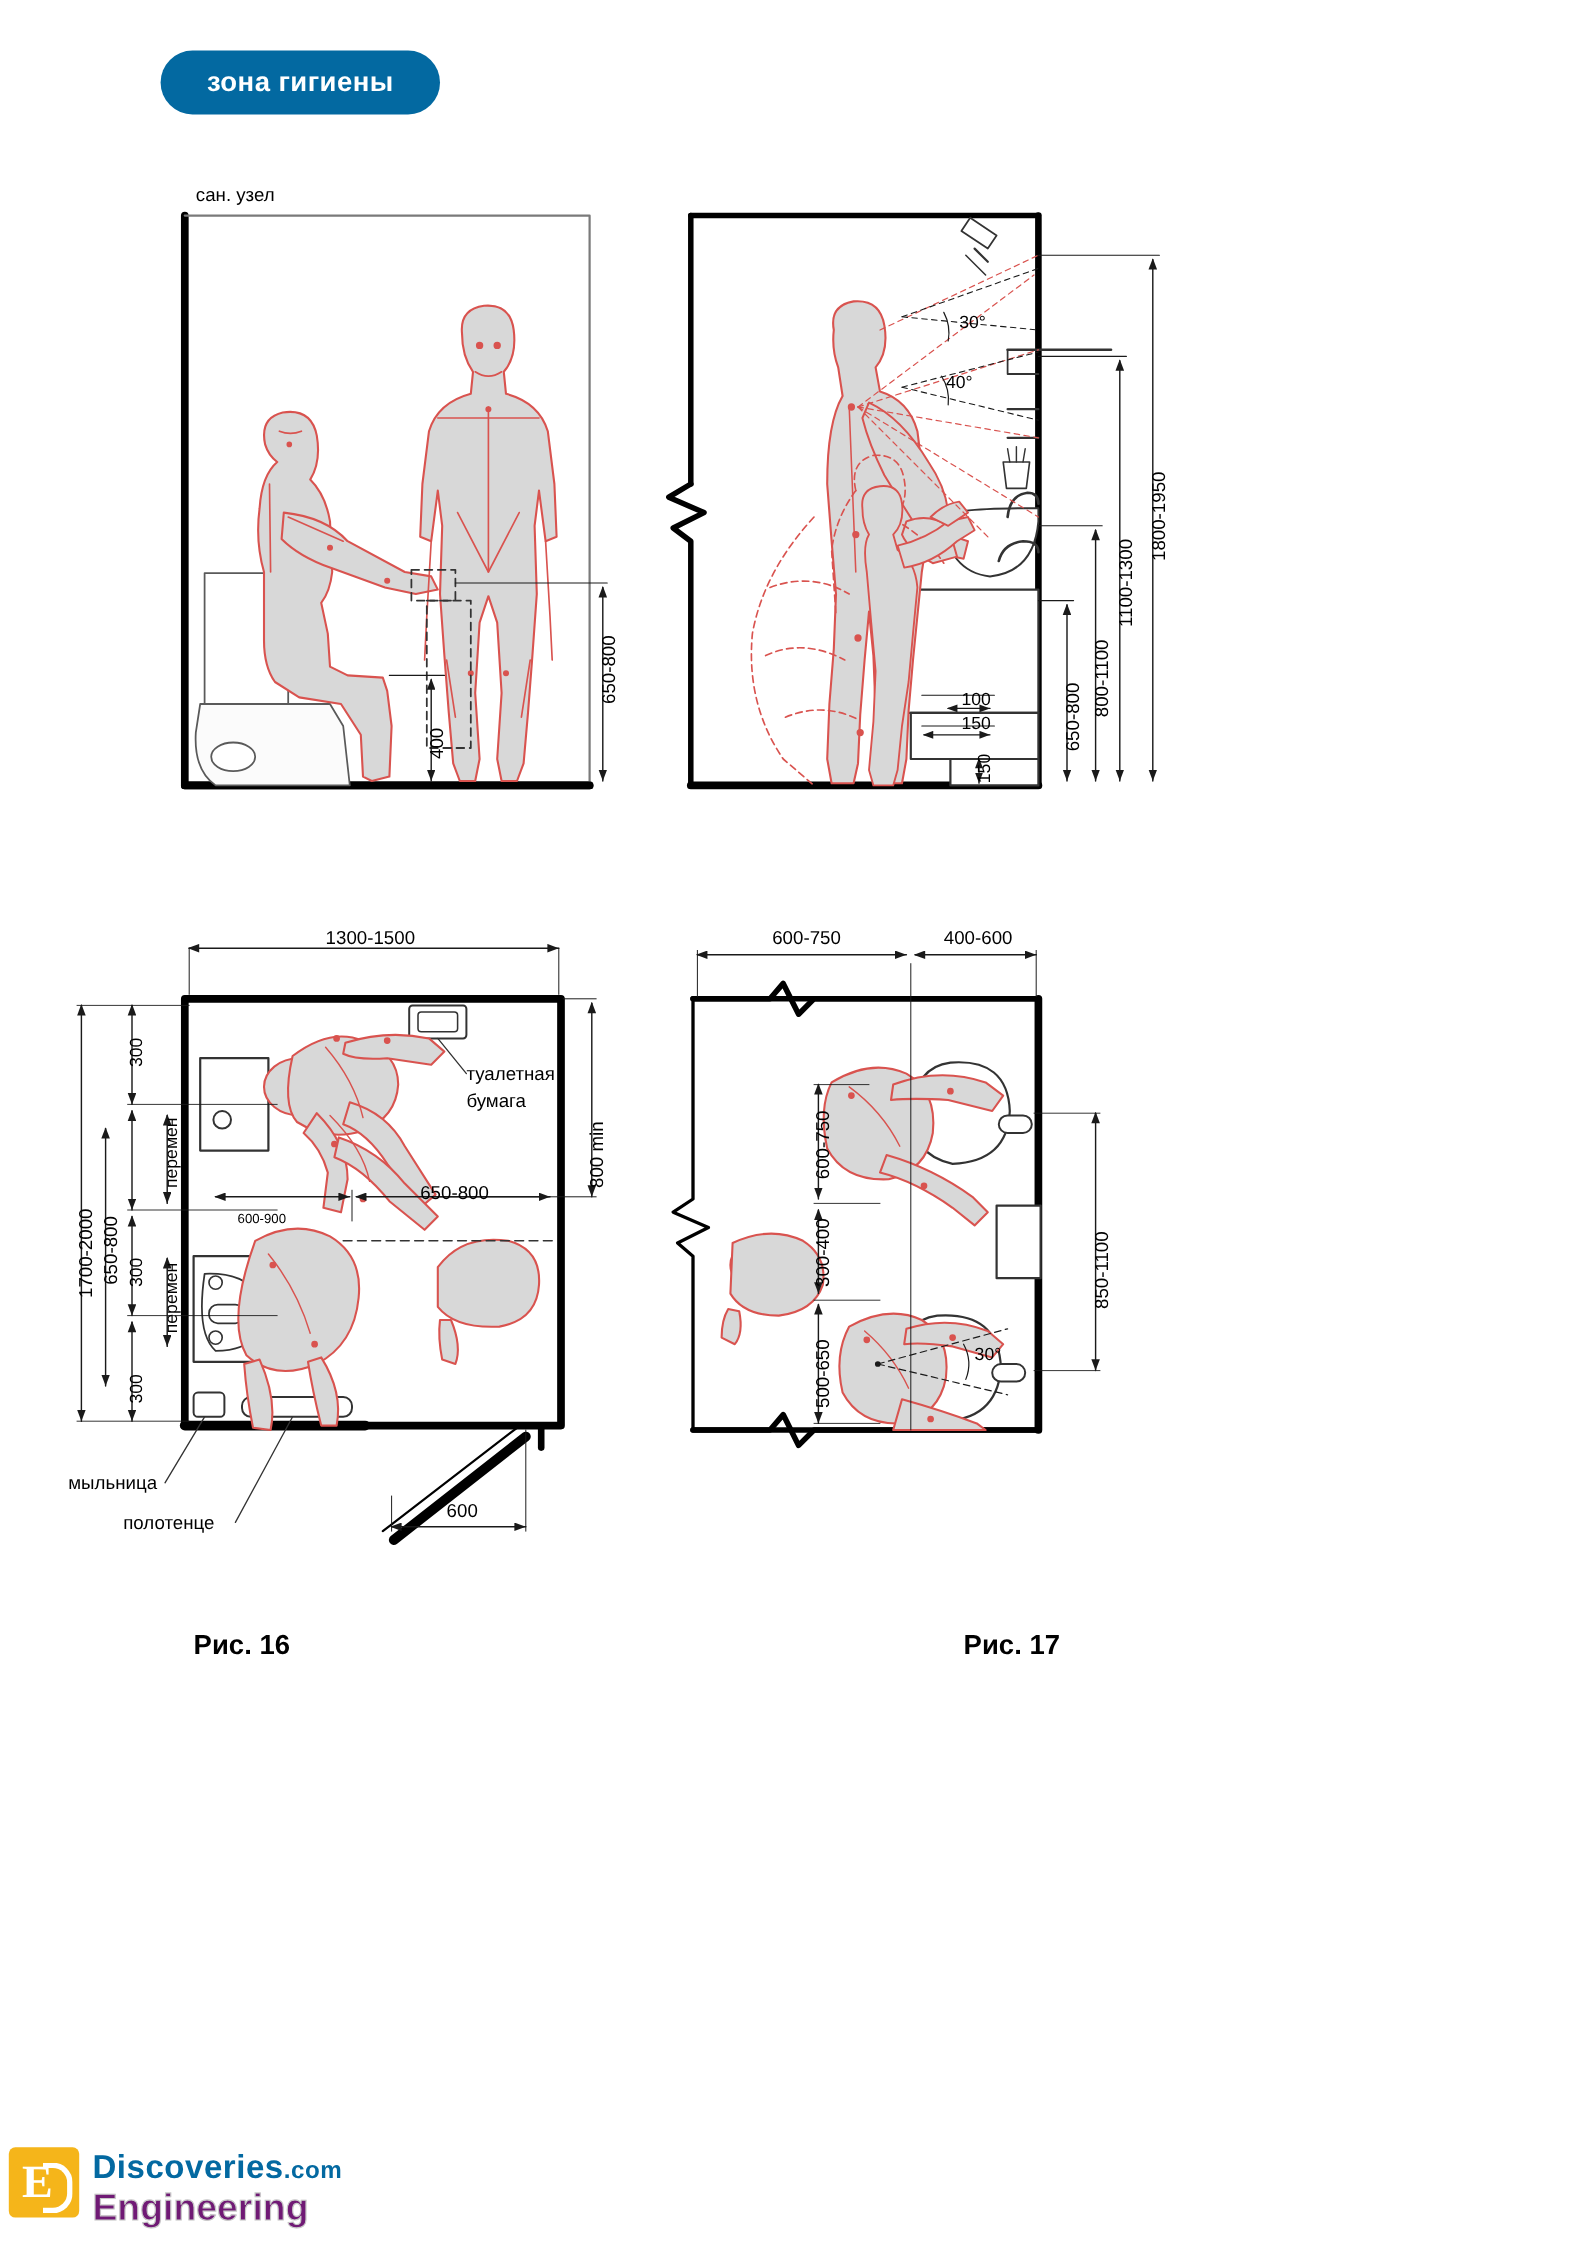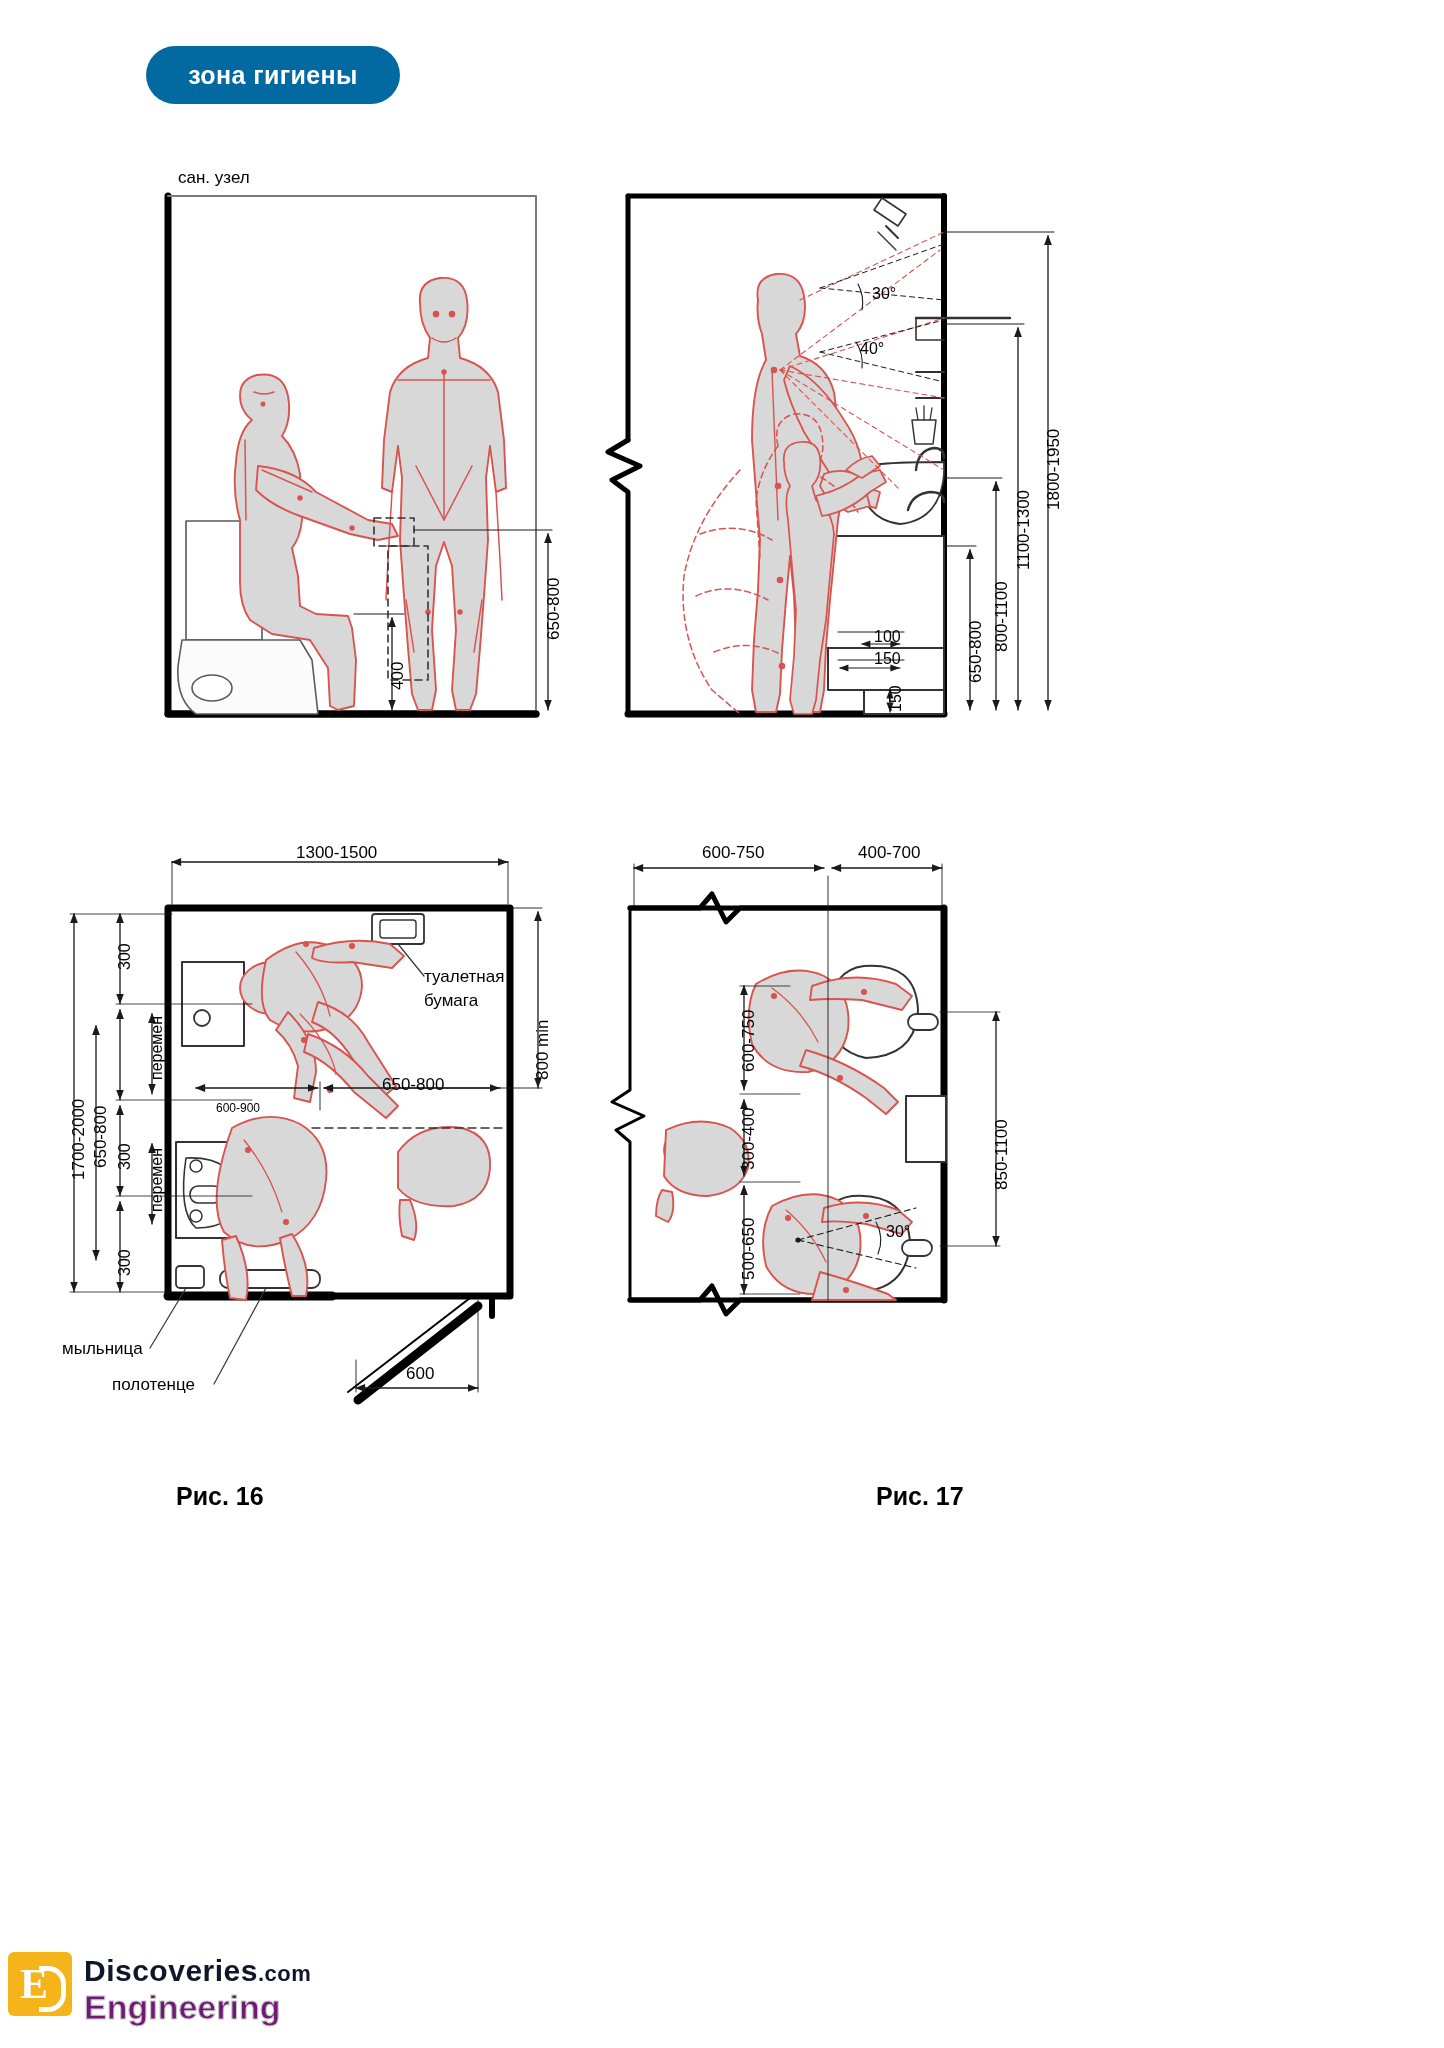--- a/index.html
+++ b/index.html
@@ -27,21 +27,21 @@
     background:#f5b51a;border-radius:6px;
   }
   #logo-mark .e{
     position:absolute;left:12px;top:10px;color:#fff;font-size:42px;
     font-weight:bold;line-height:44px;font-family:"Liberation Serif",serif;
   }
   #logo-mark .d{
     position:absolute;right:6px;top:14px;width:22px;height:36px;
     border:5px solid #fff;border-left:none;border-radius:0 18px 18px 0;
   }
-  #logo-disc{position:absolute;left:84px;top:24px;font-size:30px;color:#0f172a;font-weight:bold;letter-spacing:.5px;}
+  #logo-disc{position:absolute;left:84px;top:24px;font-size:30px;color:#0369a1;font-weight:bold;letter-spacing:.5px;}
   #logo-disc .dot{font-size:22px;}
   #logo-eng{position:absolute;left:84px;top:58px;font-size:34px;color:#701a75;font-weight:bold;
              -webkit-text-stroke:1px #c9c9c9;text-shadow:0 0 1px #bdbdbd;}
 </style>
 </head>
 <body>
 
 <div id="badge">
   <span>зона гигиены</span>
 </div>
@@ -452,21 +452,21 @@
 <div class="lbl rot" style="left:149px;top:1080px;font-size:16px;">перемен</div>
 <div class="lbl rot" style="left:149px;top:1212px;font-size:16px;">перемен</div>
 <div class="lbl" style="left:390px;top:1365px;font-size:17px;margin-left:16px;">600</div>
 
 <div class="lbl" style="left:424px;top:968px;font-size:17px;">туалетная</div>
 <div class="lbl" style="left:424px;top:992px;font-size:17px;">бумага</div>
 <div class="lbl" style="left:62px;top:1340px;font-size:17px;">мыльница</div>
 <div class="lbl" style="left:112px;top:1376px;font-size:17px;">полотенце</div>
 
 <div class="lbl" style="left:702px;top:844px;font-size:17px;">600-750</div>
-<div class="lbl" style="left:858px;top:844px;font-size:17px;">400-700</div>
+<div class="lbl" style="left:858px;top:844px;font-size:17px;">400-600</div>
 <div class="lbl rot" style="left:740px;top:1072px;font-size:17px;">600-750</div>
 <div class="lbl rot" style="left:740px;top:1170px;font-size:17px;">300-400</div>
 <div class="lbl rot" style="left:740px;top:1280px;font-size:17px;">500-650</div>
 <div class="lbl rot" style="left:993px;top:1190px;font-size:17px;">850-1100</div>
 <div class="lbl" style="left:886px;top:1224px;font-size:16px;">30°</div>
 
 <div class="fig-caption" style="left:176px;top:1482px;">Рис. 16</div>
 <div class="fig-caption" style="left:876px;top:1482px;">Рис. 17</div>
 
 <div id="footer">

